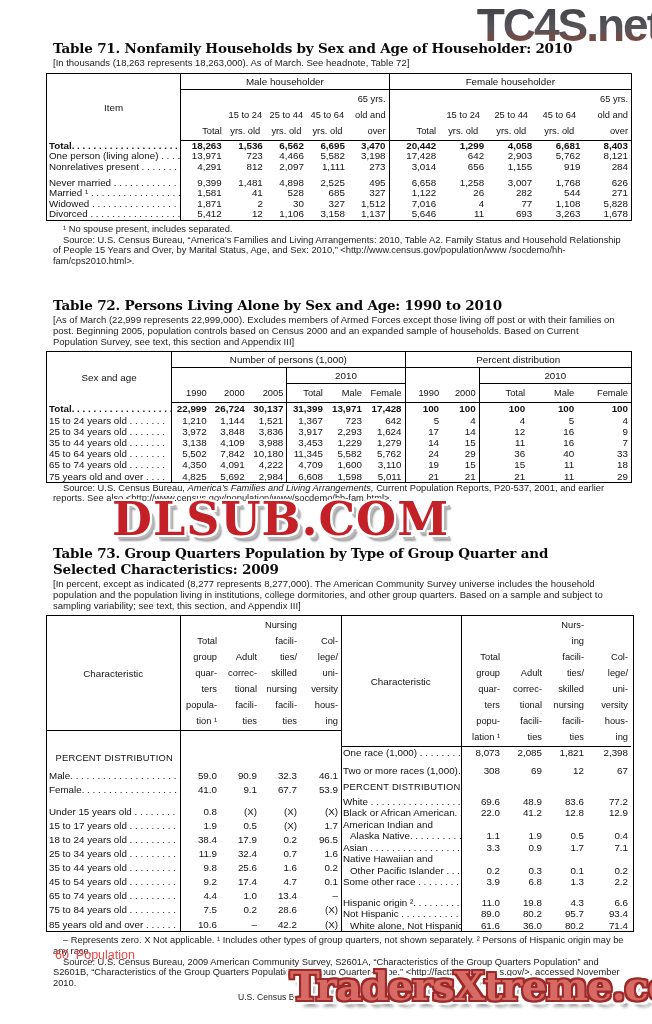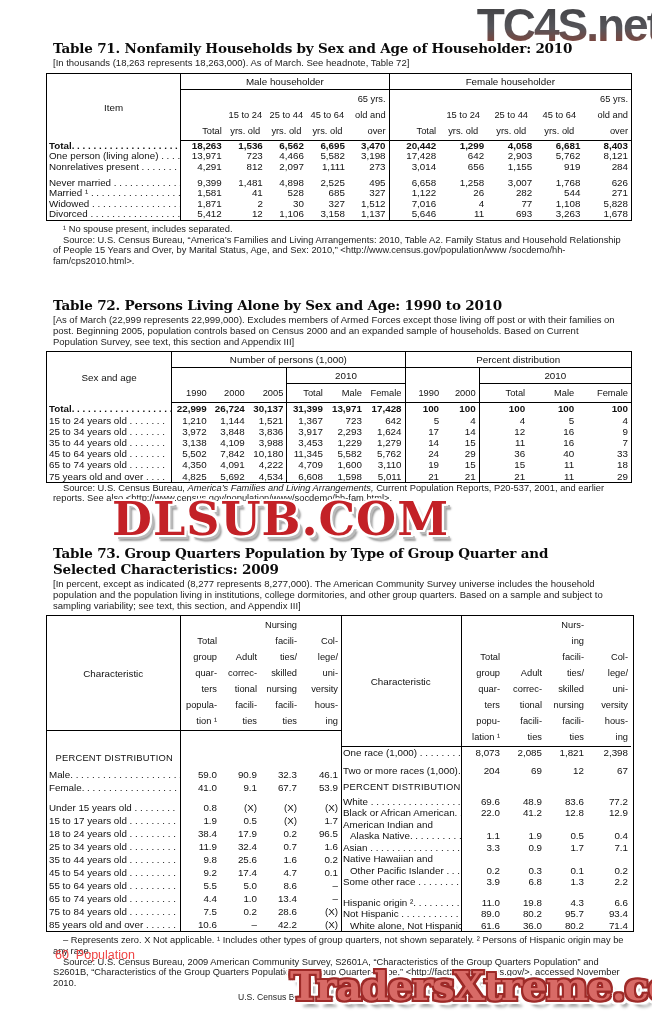--- a/index.html
+++ b/index.html
@@ -350,21 +350,21 @@
             <td class="num vl">19</td>
             <td class="num">15</td>
             <td class="num vl">15</td>
             <td class="num">11</td>
             <td class="num">18</td>
           </tr>
           <tr>
             <td class="stub">75 years old and over  . . . .</td>
             <td class="num vl">4,825</td>
             <td class="num">5,692</td>
-            <td class="num">4,534</td>
+            <td class="num">2,984</td>
             <td class="num vl">6,608</td>
             <td class="num">1,598</td>
             <td class="num">5,011</td>
             <td class="num vl">21</td>
             <td class="num">21</td>
             <td class="num vl">21</td>
             <td class="num">11</td>
             <td class="num">29</td>
           </tr>
         </tbody>
@@ -494,27 +494,20 @@
               <td class="num">25.6</td>
               <td class="num">1.6</td>
               <td class="num">0.2</td>
             </tr>
             <tr>
               <td class="stub">45 to 54 years old  . . . . . . . . .</td>
               <td class="num vl">9.2</td>
               <td class="num">17.4</td>
               <td class="num">4.7</td>
               <td class="num">0.1</td>
-            </tr>
-            <tr>
-              <td class="stub">55 to 64 years old  . . . . . . . . .</td>
-              <td class="num vl">5.5</td>
-              <td class="num">5.0</td>
-              <td class="num">8.6</td>
-              <td class="num">–</td>
             </tr>
             <tr>
               <td class="stub">65 to 74 years old  . . . . . . . . .</td>
               <td class="num vl">4.4</td>
               <td class="num">1.0</td>
               <td class="num">13.4</td>
               <td class="num">–</td>
             </tr>
             <tr>
               <td class="stub">75 to 84 years old  . . . . . . . . .</td>
@@ -581,21 +574,21 @@
             </tr>
             <tr style="height: 6px;">
               <td class="stub"></td>
               <td class="num vl"></td>
               <td class="num"></td>
               <td class="num"></td>
               <td class="num"></td>
             </tr>
             <tr>
               <td class="stub">Two or more races (1,000). . . .</td>
-              <td class="num vl">204</td>
+              <td class="num vl">308</td>
               <td class="num">69</td>
               <td class="num">12</td>
               <td class="num">67</td>
             </tr>
             <tr style="height: 5px;">
               <td class="stub"></td>
               <td class="num vl"></td>
               <td class="num"></td>
               <td class="num"></td>
               <td class="num"></td>

